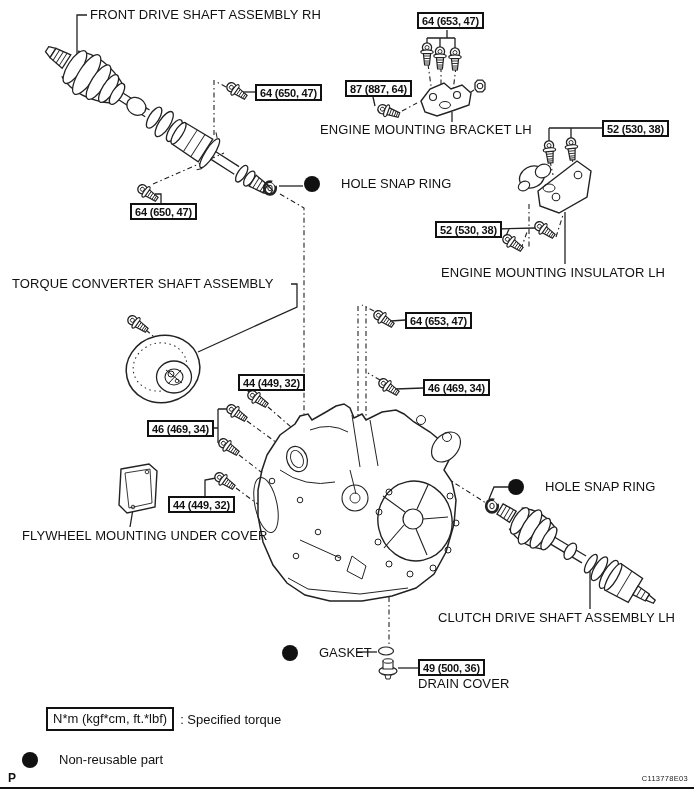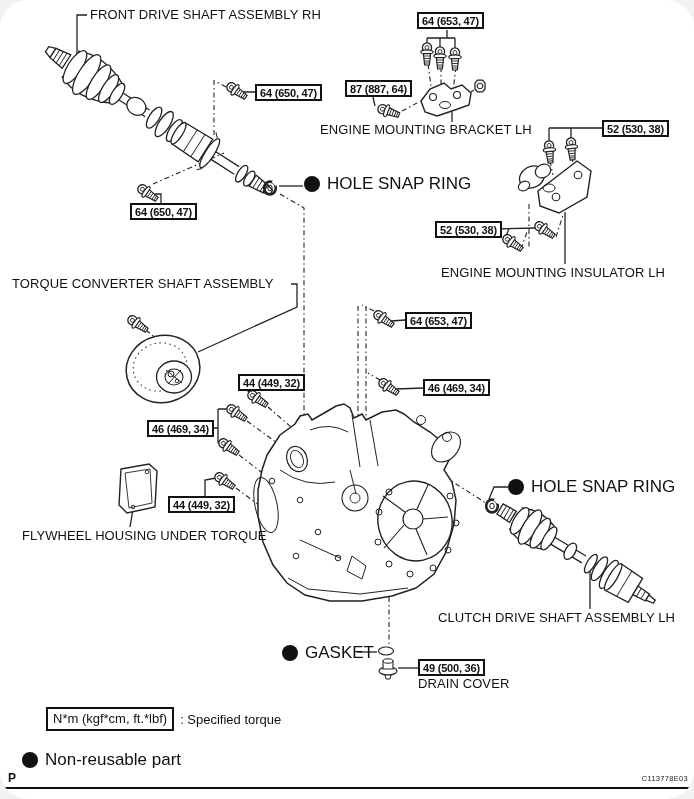--- a/index.html
+++ b/index.html
@@ -1,33 +1,33 @@
 <!DOCTYPE html>
 <html><head>
 <meta charset="utf-8">
 <style>
   html,body{margin:0;padding:0;background:#f2f2f2;}
   .canvas{
     position:relative; width:694px; height:799px; background:#ffffff;
     font-family:"Liberation Sans","DejaVu Sans",sans-serif; color:#111;
-    overflow:hidden; margin:0 auto;border-radius:28px;
+    overflow:hidden; margin:0 auto;
   }
   svg.art{position:absolute;left:0;top:0;}
   .lbl{
     position:absolute; font-size:13px; line-height:14px; color:#111;
     white-space:nowrap; letter-spacing:0.1px;
   }
   .tq{
     position:absolute; font-size:11px; font-weight:bold; line-height:12px;
     border:2px solid #111; padding:1px 3px 0 3px; background:#fff;
     white-space:nowrap; letter-spacing:-0.2px;
   }
   .brow{
-    position:absolute; display:flex; align-items:center; gap:7px;
-    font-size:17px; line-height:16px; white-space:nowrap;
+    position:absolute; display:flex; align-items:center; gap:21px;
+    font-size:13px; line-height:16px; white-space:nowrap;
   }
   .dot{
     width:16px; height:16px; border-radius:50%; background:#111;
     display:inline-block; flex:0 0 auto;
   }
   .legend-row{
     position:absolute; display:flex; align-items:center; gap:6px;
     font-size:13px; white-space:nowrap;
   }
   .legend-box{
@@ -261,21 +261,21 @@
       <use href="#bolt" transform="translate(223,443) rotate(35)"></use>
       <use href="#bolt" transform="translate(219,477) rotate(35)"></use>
       <use href="#bolt" transform="translate(132,320) rotate(35)"></use>
     </g>
   </svg>
 
   <div class="lbl" style="left:90px;top:8px">FRONT DRIVE SHAFT ASSEMBLY RH</div>
   <div class="lbl" style="left:320px;top:123px">ENGINE MOUNTING BRACKET LH</div>
   <div class="lbl" style="left:441px;top:266px">ENGINE MOUNTING INSULATOR LH</div>
   <div class="lbl" style="left:12px;top:277px">TORQUE CONVERTER SHAFT ASSEMBLY</div>
-  <div class="lbl" style="left:22px;top:529px">FLYWHEEL HOUSING UNDER TORQUE</div>
+  <div class="lbl" style="left:22px;top:529px">FLYWHEEL MOUNTING UNDER COVER</div>
   <div class="lbl" style="left:438px;top:611px">CLUTCH DRIVE SHAFT ASSEMBLY LH</div>
   <div class="lbl" style="left:418px;top:677px">DRAIN COVER</div>
 
   <div class="brow" style="left:304px;top:176px">
     <span class="dot"></span>
     <span>HOLE SNAP RING</span>
   </div>
   <div class="brow" style="left:508px;top:479px">
     <span class="dot"></span>
     <span>HOLE SNAP RING</span>

